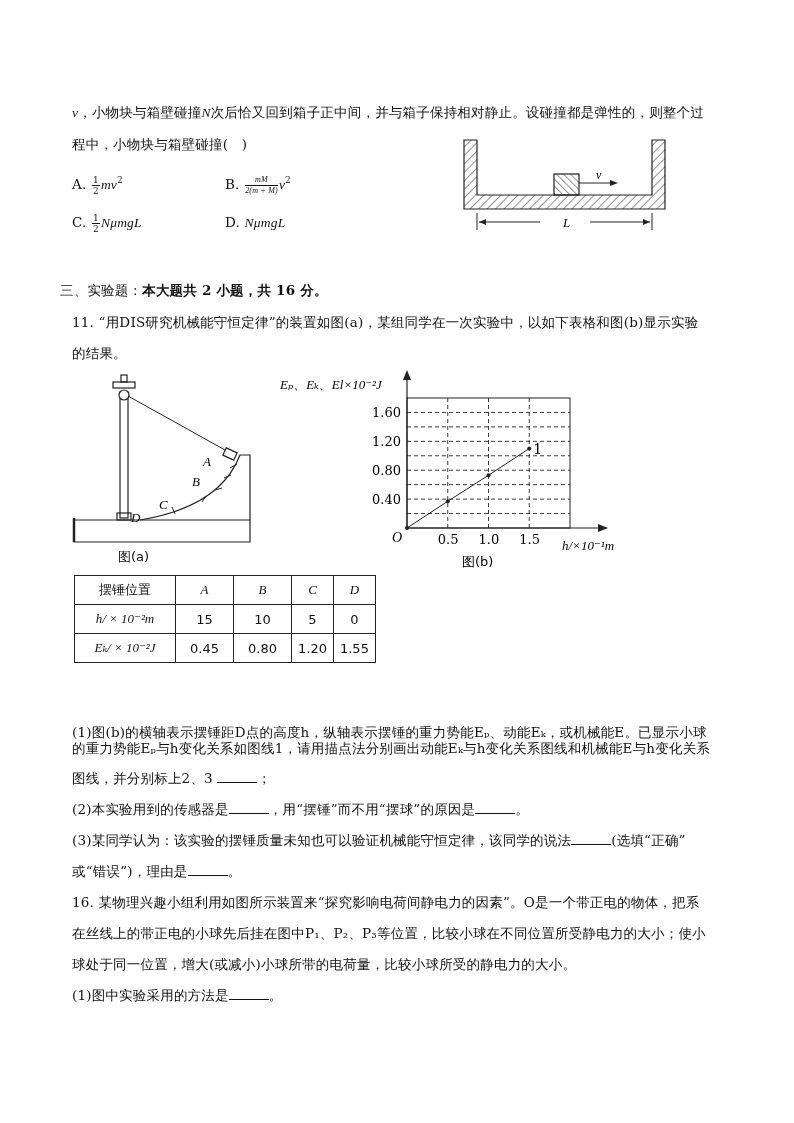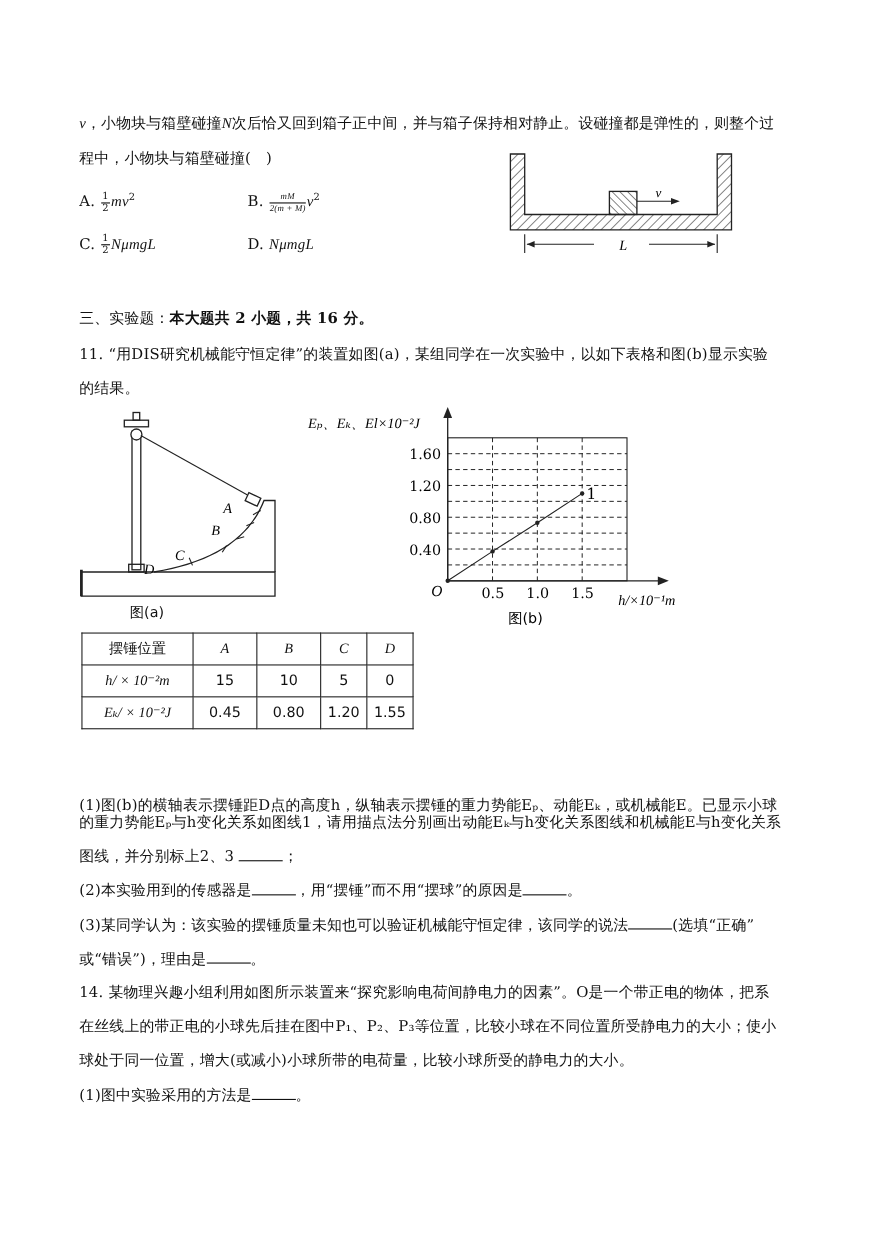--- a/index.html
+++ b/index.html
@@ -59,21 +59,21 @@
   <text x="141" y="49" class="it" font-size="12">v</text>
   <line x1="22" y1="83" x2="22" y2="100" stroke="#222"></line>
   <line x1="197" y1="83" x2="197" y2="100" stroke="#222"></line>
   <line x1="24" y1="92" x2="85" y2="92" stroke="#222"></line>
   <polygon points="24,92 31,89 31,95" fill="#222"></polygon>
   <line x1="135" y1="92" x2="195" y2="92" stroke="#222"></line>
   <polygon points="195,92 188,89 188,95" fill="#222"></polygon>
   <text x="108" y="97" class="it" font-size="13">L</text>
 </svg>
 
-<div class="abs txt" style="left:72px; top:280px;">
+<div class="abs txt" style="left:60px; top:280px;">
   <span>三、实验题：</span><span class="bold">本大题共 2 小题，共 16 分。</span>
 </div>
 
 <div class="abs txt" style="left:72px; top:312px;">11. “用DIS研究机械能守恒定律”的装置如图(a)，某组同学在一次实验中，以如下表格和图(b)显示实验</div>
 <div class="abs txt" style="left:72px; top:343px;">的结果。</div>
 
 <svg class="abs" style="left:70px; top:372px;" width="190" height="200">
 
   <path d="M4 148 H180 V170 H4 Z" fill="none" stroke="#222" stroke-width="1.2"></path>
   <path d="M4 146 V170" stroke="#222" stroke-width="2.5"></path>
@@ -179,18 +179,18 @@
 <div class="abs txt" style="left:72px; top:799px;">
   <span>(2)本实验用到的传感器是</span><span class="blank"></span><span>，用“摆锤”而不用“摆球”的原因是</span><span class="blank"></span><span>。</span>
 </div>
 <div class="abs txt" style="left:72px; top:830px;">
   <span>(3)某同学认为：该实验的摆锤质量未知也可以验证机械能守恒定律，该同学的说法</span><span class="blank"></span><span>(选填“正确”</span>
 </div>
 <div class="abs txt" style="left:72px; top:861px;">
   <span>或“错误”)，理由是</span><span class="blank"></span><span>。</span>
 </div>
 
-<div class="abs txt" style="left:72px; top:892px;">14. 某物理兴趣小组利用如图所示装置来“探究影响电荷间静电力的因素”。O是一个带正电的物体，把系</div>
+<div class="abs txt" style="left:72px; top:892px;">16. 某物理兴趣小组利用如图所示装置来“探究影响电荷间静电力的因素”。O是一个带正电的物体，把系</div>
 <div class="abs txt" style="left:72px; top:923px;">在丝线上的带正电的小球先后挂在图中P₁、P₂、P₃等位置，比较小球在不同位置所受静电力的大小；使小</div>
 <div class="abs txt" style="left:72px; top:954px;">球处于同一位置，增大(或减小)小球所带的电荷量，比较小球所受的静电力的大小。</div>
 <div class="abs txt" style="left:72px; top:985px;">
   <span>(1)图中实验采用的方法是</span><span class="blank"></span><span>。</span>
 </div>
 
 </body></html>

